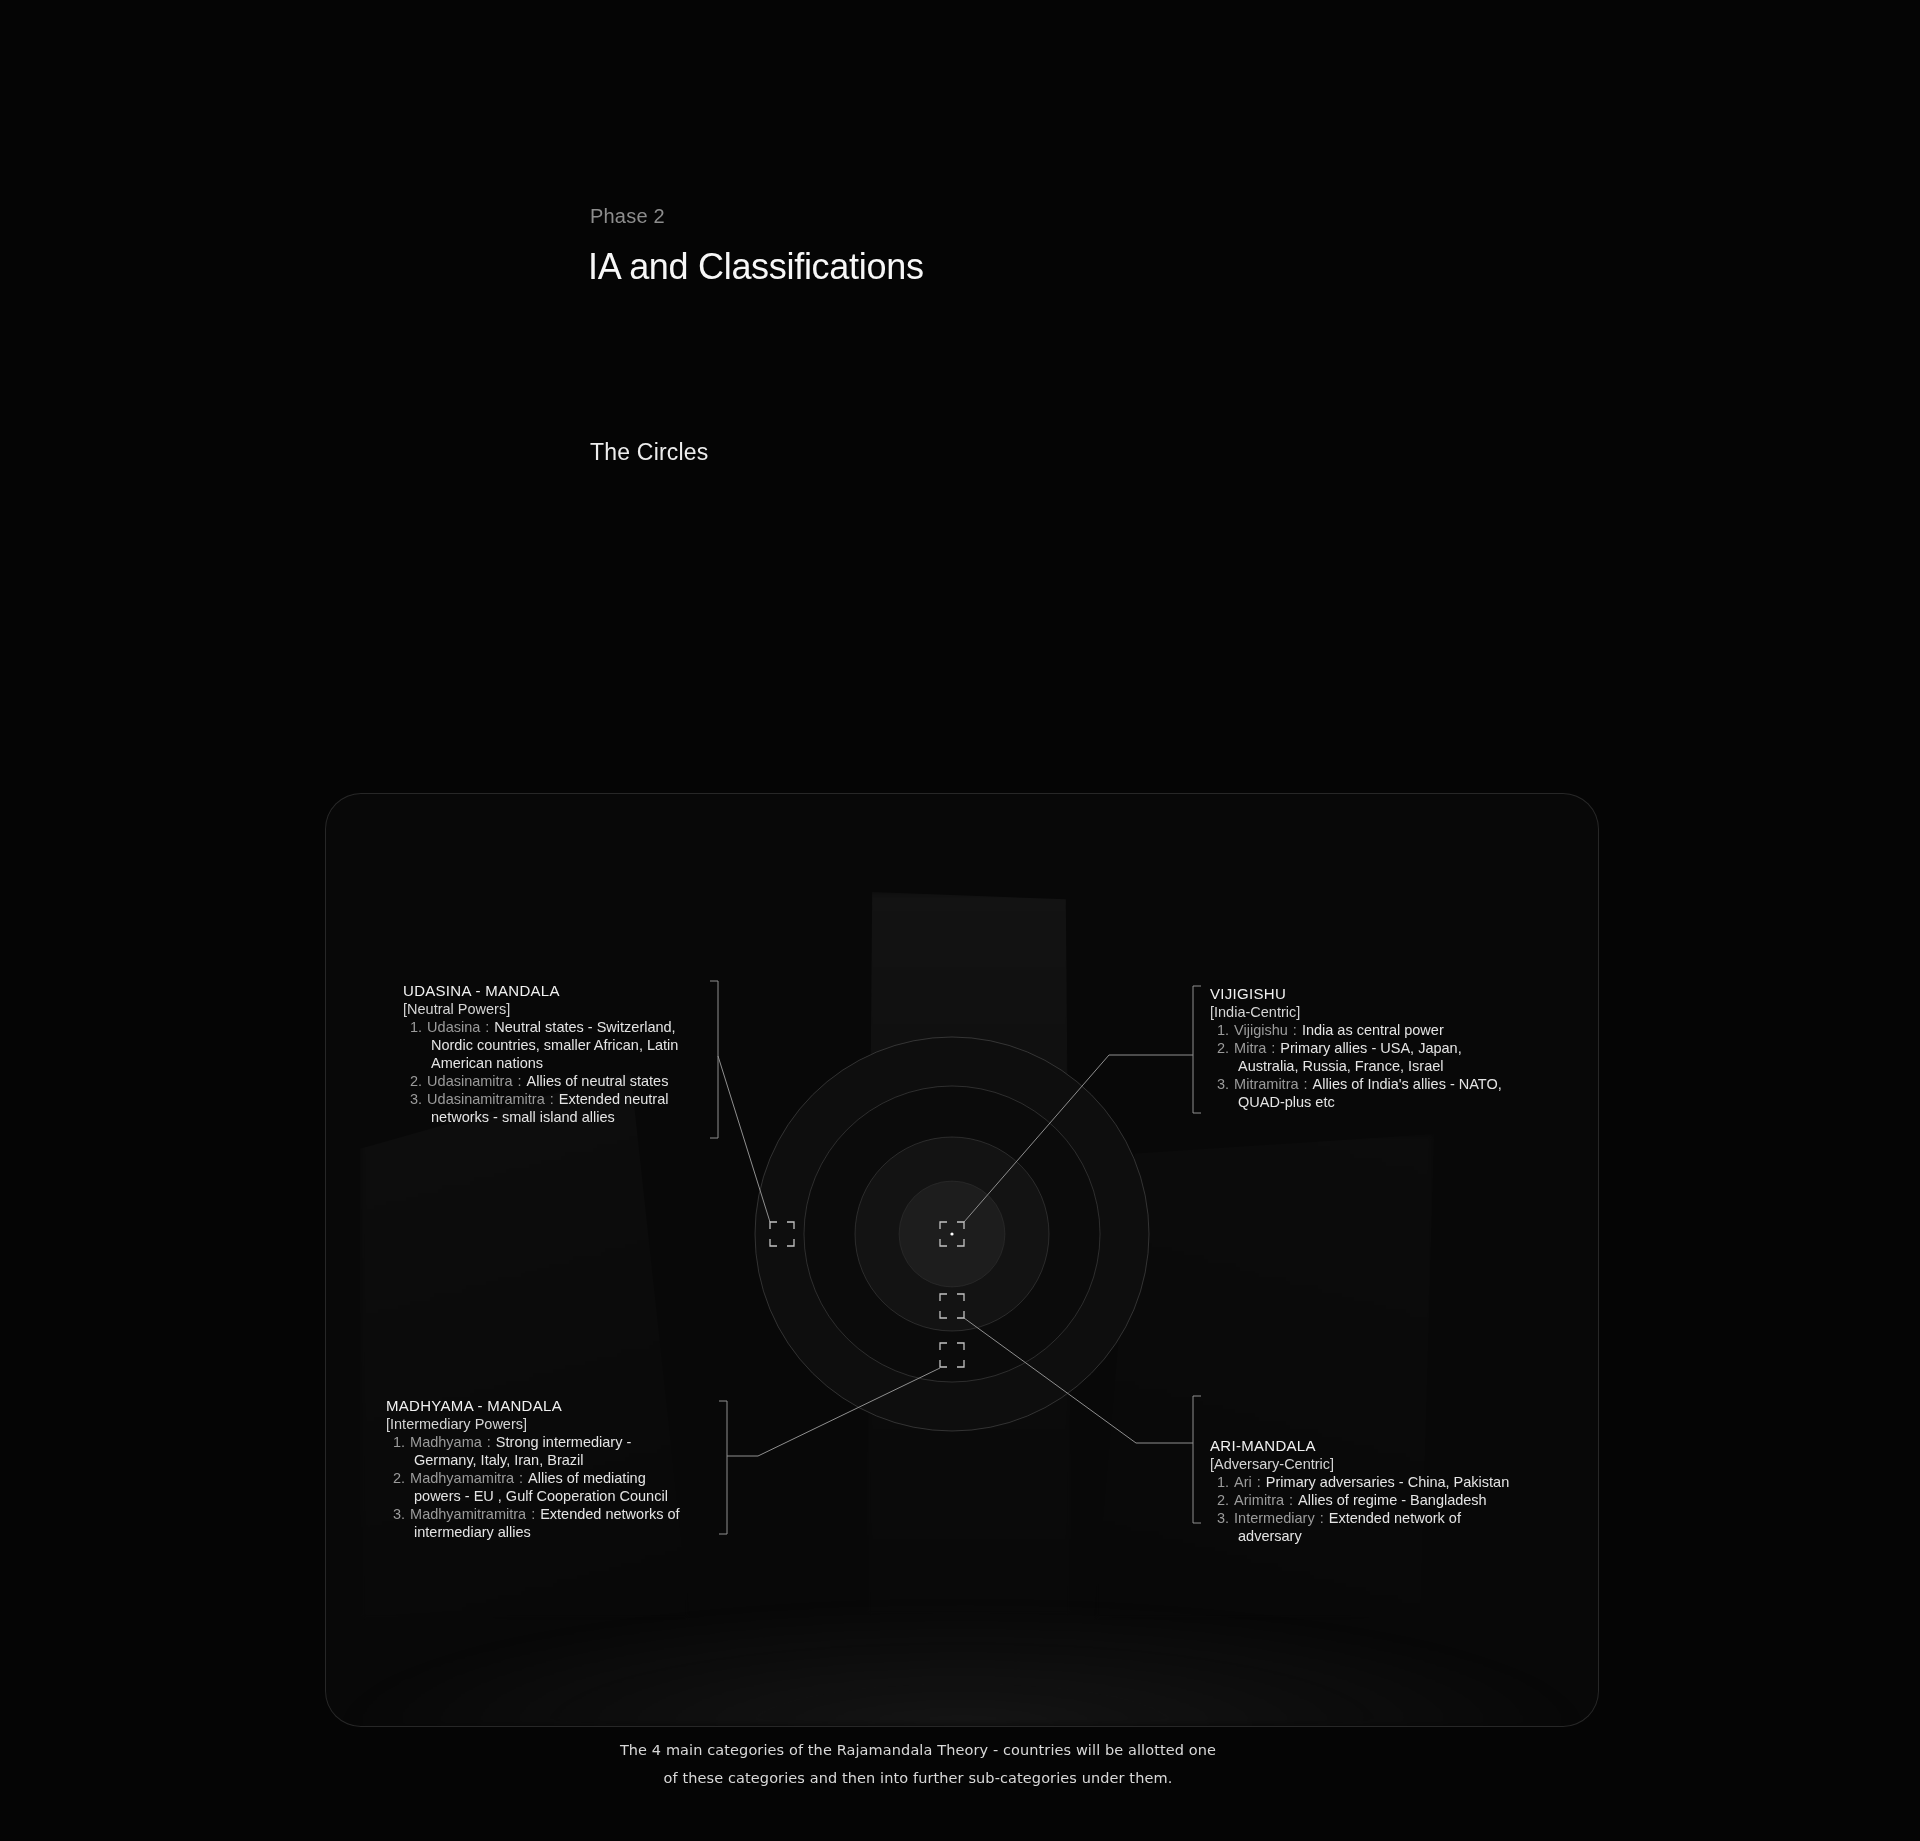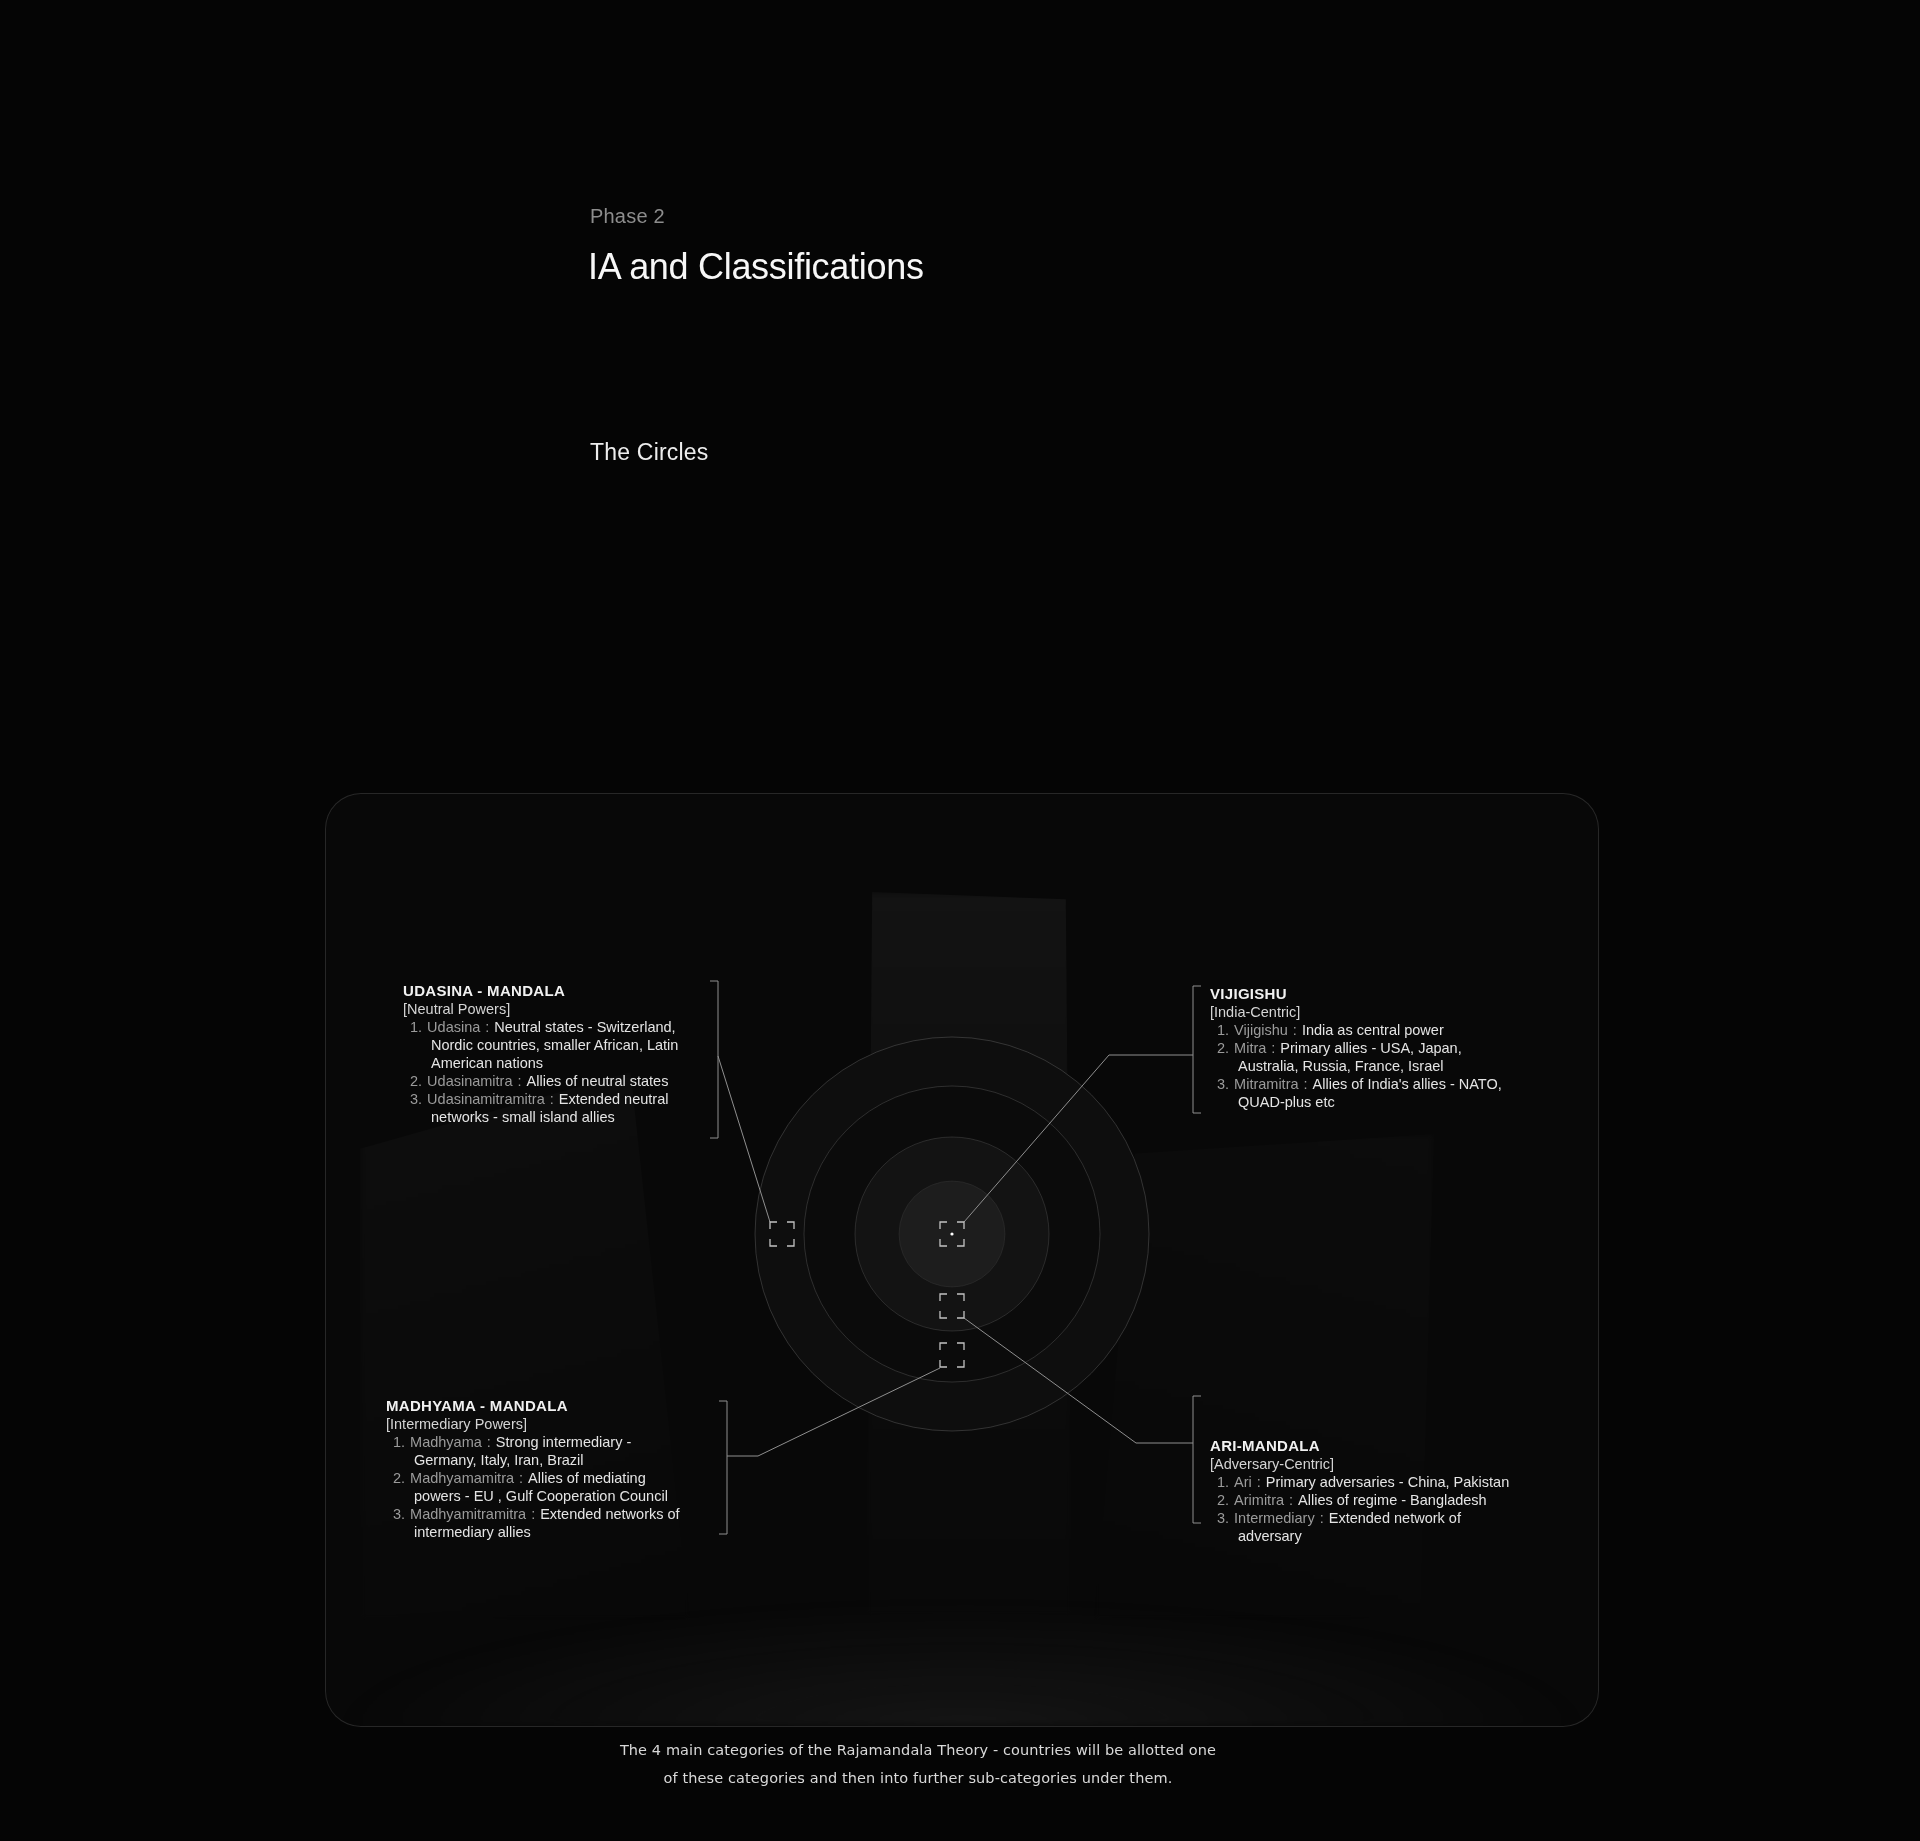--- a/index.html
+++ b/index.html
@@ -31,21 +31,21 @@
     background:linear-gradient(165deg,#0e0e0e,#080808);
     clip-path:polygon(0 14%,82% 0,100% 100%,0 100%);}
   #slab-right{left:768px;top:340px;width:340px;height:486px;
     background:linear-gradient(195deg,#0c0c0c,#080808);
     clip-path:polygon(12% 4%,100% 0,96% 100%,0 100%);}
   #floor-glow{left:0;top:752px;width:1272px;height:180px;
     background:radial-gradient(ellipse 70% 100% at 50% 100%,rgba(42,42,42,.38),rgba(0,0,0,0) 70%);}
   svg.overlay{position:absolute;left:0;top:0;pointer-events:none;}
   
   .block{position:absolute;font-size:14.5px;line-height:18px;}
-  .blk-title{font-size:15px;font-weight:700;color:#f1f1f1;letter-spacing:.3px;line-height:19px;}
+  .blk-title{font-size:15px;font-weight:400;color:#f1f1f1;letter-spacing:.3px;line-height:19px;}
   .blk-sub{color:#d4d4d4;}
   .item{margin-left:7px;padding-left:21px;text-indent:-21px;white-space:pre-line;color:#e4e4e4;}
   .num,.term{color:#9b9b9b;}
   .num{margin-right:5px;}
   .sep{color:#9b9b9b;margin:0 5px;}
   #blk-udasina{left:403px;top:981px;width:336px;}
   #blk-vijigishu{left:1210px;top:984px;width:372px;}
   #blk-madhyama{left:386px;top:1396px;width:356px;}
   #blk-ari{left:1210px;top:1436px;width:372px;}
   

